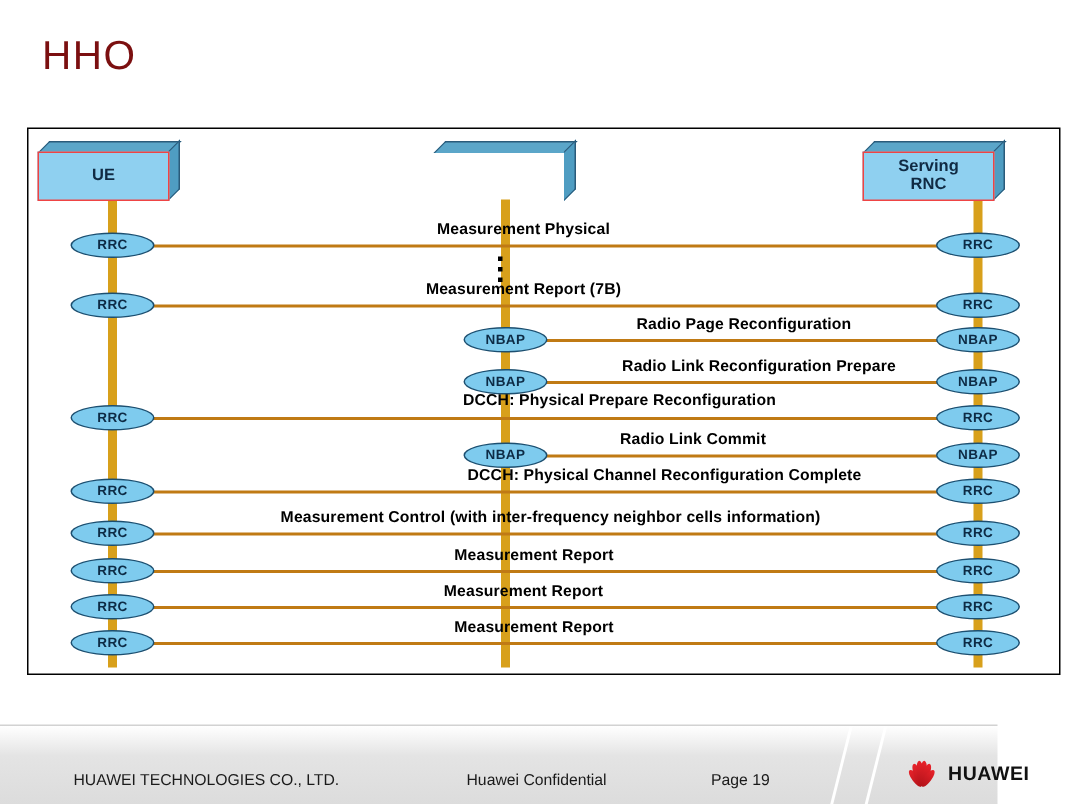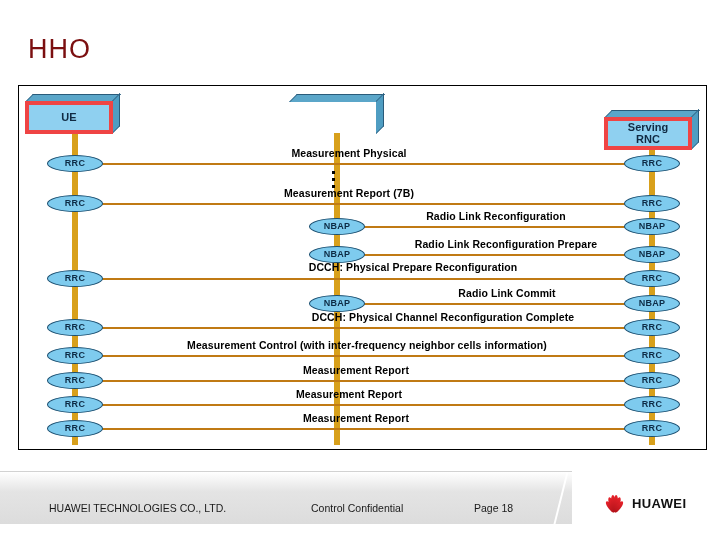--- a/index.html
+++ b/index.html
@@ -12,21 +12,21 @@
     height: 540px;
     position: relative;
     overflow: hidden;
     font-family: "Liberation Sans", sans-serif;
   }
 
   
   #slide-title {
     position: absolute;
     left: 28px;
-    top: 36px;
+    top: 24px;
     font-size: 27px;
     font-weight: 400;
     color: #7b0f10;
     letter-spacing: 1px;
     line-height: 1;
   }
 
   
   #diagram {
     position: absolute;
@@ -56,21 +56,21 @@
     position: absolute;
     width: 96px;
     height: 40px;
     top: 8px;
   }
   .node-box .face {
     position: absolute;
     left: 0; top: 7px;
     width: 88px; height: 33px;
     background: #8fd0f0;
-    border: 4px solid #ef4444;
+    border: 1px solid #ef4444;
     box-sizing: border-box;
     display: flex;
     align-items: center;
     justify-content: center;
     text-align: center;
     font-size: 11px;
     font-weight: bold;
     color: #102a43;
     line-height: 1.05;
   }
@@ -91,21 +91,21 @@
     width: 8px; height: 33px;
     background: #4f9dc2;
     border: 1px solid #2a5b7a;
     border-left: none;
     box-sizing: border-box;
     transform: skewY(-45deg);
     transform-origin: top left;
   }
   .node-box.ue    { left: 6px; }
   .node-box.nodeb { left: 270px; }
-  .node-box.rnc   { left: 585px; margin-top: 16px; }
+  .node-box.rnc   { left: 556px; }
   .node-box.rnc .face { font-size: 11px; }
 
   
   .oval {
     position: absolute;
     width: 56px;
     height: 17px;
     margin-top: -8.5px;
     margin-left: -28px;
     border-radius: 50%;
@@ -171,22 +171,22 @@
     display: block;
     width: 3px; height: 3px;
     background: #000;
     margin-bottom: 4px;
   }
 
   
   #footer {
     position: absolute;
     left: 0;
-    bottom: 16px;
-    width: 572px;
+    bottom: 4px;
+    width: 665px;
     height: 52px;
     background: linear-gradient(to bottom, #ffffff 0%, #e4e4e4 38%, #dcdcdc 100%);
     border-top: 1px solid #d2d2d2;
   }
   #footer .slash {
     position: absolute;
     left: 560px;
     top: 0;
     width: 2px;
     height: 52px;
@@ -294,36 +294,36 @@
       <div class="msg-label" style="left: 330px; top: 61px;">Measurement  Physical</div>
       <div class="oval ue" style="top: 77px;">RRC</div>
       <div class="oval rnc" style="top: 77px;">RRC</div>
       <div class="arrow-line" style="left: 53px; width: 577px; top: 117px;"></div>
       <div class="arrow-head right" style="top: 117px; left: 621px;"></div>
       <div class="msg-label" style="left: 330px; top: 101px;">Measurement  Report (7B)</div>
       <div class="oval ue" style="top: 117px;">RRC</div>
       <div class="oval rnc" style="top: 117px;">RRC</div>
       <div class="arrow-line" style="left: 315px; width: 315px; top: 140px;"></div>
       <div class="arrow-head left" style="top: 140px; left: 315px;"></div>
-      <div class="msg-label" style="left: 477px; top: 124px;">Radio Link Reconfiguration</div>
+      <div class="msg-label" style="left: 477px; top: 124px;">Radio Page Reconfiguration</div>
       <div class="oval nodeb" style="top: 140px;">NBAP</div>
       <div class="oval rnc" style="top: 140px;">NBAP</div>
       <div class="arrow-line" style="left: 315px; width: 315px; top: 168px;"></div>
       <div class="arrow-head right" style="top: 168px; left: 621px;"></div>
       <div class="msg-label" style="left: 487px; top: 152px;">Radio Link Reconfiguration Prepare</div>
       <div class="oval nodeb" style="top: 168px;">NBAP</div>
       <div class="oval rnc" style="top: 168px;">NBAP</div>
       <div class="arrow-line" style="left: 53px; width: 577px; top: 192px;"></div>
       <div class="arrow-head left" style="top: 192px; left: 53px;"></div>
       <div class="msg-label" style="left: 394px; top: 175px;">DCCH: Physical Prepare Reconfiguration</div>
       <div class="oval ue" style="top: 192px;">RRC</div>
       <div class="oval rnc" style="top: 192px;">RRC</div>
       <div class="arrow-line" style="left: 315px; width: 315px; top: 217px;"></div>
       <div class="arrow-head left" style="top: 217px; left: 315px;"></div>
-      <div class="msg-label" style="left: 488px; top: 201px;">Radio Link Commit</div>
+      <div class="msg-label" style="left: 443px; top: 201px;">Radio Link Commit</div>
       <div class="oval nodeb" style="top: 217px;">NBAP</div>
       <div class="oval rnc" style="top: 217px;">NBAP</div>
       <div class="arrow-line" style="left: 53px; width: 577px; top: 241px;"></div>
       <div class="arrow-head right" style="top: 241px; left: 621px;"></div>
       <div class="msg-label" style="left: 424px; top: 225px;">DCCH: Physical Channel Reconfiguration Complete</div>
       <div class="oval ue" style="top: 241px;">RRC</div>
       <div class="oval rnc" style="top: 241px;">RRC</div>
       <div class="arrow-line" style="left: 53px; width: 577px; top: 269px;"></div>
       <div class="arrow-head left" style="top: 269px; left: 53px;"></div>
       <div class="msg-label" style="left: 348px; top: 253px;">Measurement  Control (with inter-frequency neighbor cells information)</div>
@@ -344,22 +344,22 @@
       <div class="msg-label" style="left: 337px; top: 326px;">Measurement  Report</div>
       <div class="oval ue" style="top: 342px;">RRC</div>
       <div class="oval rnc" style="top: 342px;">RRC</div>
     </div>
 </div>
 
 <div id="footer">
   <div class="slash"></div>
   <div class="slash2"></div>
   <div class="foot-text" id="foot-company">HUAWEI TECHNOLOGIES CO., LTD.</div>
-  <div class="foot-text" id="foot-confidential">Control Confidential</div>
-  <div class="foot-text" id="foot-page">Page 18</div>
+  <div class="foot-text" id="foot-confidential">Huawei Confidential</div>
+  <div class="foot-text" id="foot-page">Page 19</div>
   <div id="huawei-logo">
     <div class="mark">
       <span></span>
         <span></span>
         <span></span>
         <span></span>
         <span></span>
         <span></span>
     </div>
     <div class="wordmark">HUAWEI</div>

